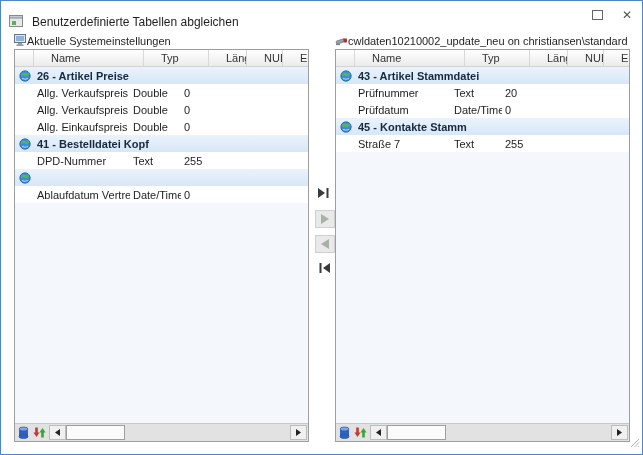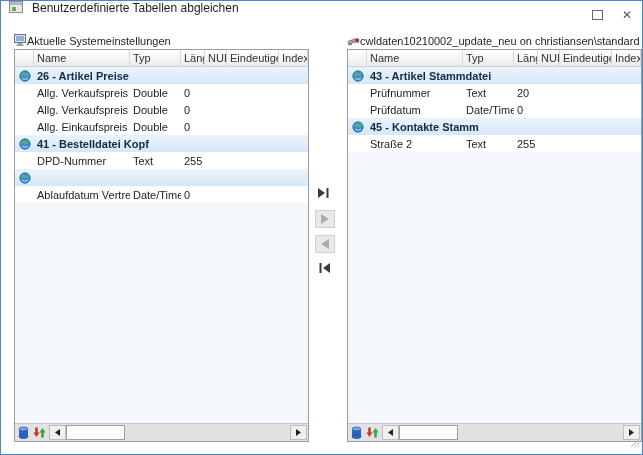--- a/index.html
+++ b/index.html
@@ -1,33 +1,33 @@
 <!DOCTYPE html>
 <html><head>
 <meta charset="utf-8">
 <style>
   html,body{margin:0;padding:0;background:#d8d8d8;font-family:"Liberation Sans",sans-serif;}
   .window{position:relative;width:641px;height:453px;border:1px solid #4a86c8;background:#ffffff;overflow:hidden;}
 
   
-  .titlebar{height:28px;display:flex;align-items:flex-start;padding-left:8px;background:#ffffff;}
+  .titlebar{height:28px;display:flex;align-items:flex-end;padding-left:8px;background:#ffffff;}
   .app-icon{width:16px;height:14px;display:inline-flex;}
   .title{font-size:12px;color:#1f1f1f;margin-left:7px;white-space:nowrap;}
   .tb-buttons{margin-left:auto;display:flex;height:100%;}
   .tb-btn{width:30px;height:100%;display:flex;align-items:center;justify-content:center;color:#555;cursor:default;}
   .max-glyph{width:9px;height:8px;border:1px solid #666;display:inline-block;}
   .close-glyph{font-size:12px;color:#555;line-height:1;}
 
   
   .panel{position:absolute;top:33px;width:295px;height:408px;display:flex;flex-direction:column;}
   .panel-left{left:13px;}
-  .panel-right{left:346px;}
+  .panel-right{left:334px;}
   .panel-label{display:flex;align-items:center;height:14px;font-size:11px;color:#1f1f1f;margin-bottom:1px;white-space:nowrap;overflow:hidden;}
   .grid{flex:1;border:1px solid #9d9d9d;background:#ffffff;display:flex;flex-direction:column;overflow:hidden;}
-  .grid-header{display:grid;grid-template-columns:19px 96px 51px 24px 22px 52px 1fr;height:16px;background:linear-gradient(#ffffff,#ebebeb);border-bottom:1px solid #d2d2d2;flex:0 0 16px;}
+  .grid-header{display:grid;grid-template-columns:19px 96px 51px 24px 22px 52px 1fr;height:16px;background:linear-gradient(#ffffff,#ebebeb);border-bottom:1px solid #d2d2d2;flex:0 0 16px;gap:14px;}
   .hcell{border-right:1px solid #d8d8d8;padding:0 3px;font-size:11px;color:#333;display:flex;align-items:center;white-space:nowrap;overflow:hidden;}
   .rows{flex:1;background:#f4f7fb;overflow:hidden;}
   .grid-row{display:grid;grid-template-columns:19px 96px 51px 24px 22px 52px 1fr;height:17px;align-items:center;font-size:11px;color:#1e1e1e;background:#ffffff;}
   .grid-row.group{grid-template-columns:19px 1fr;background:linear-gradient(#eaf3fc,#d7e7f7);}
   .grid-row.group .gname{font-weight:bold;color:#16293f;font-size:11px;}
   .cell{padding:0 3px;white-space:nowrap;overflow:hidden;}
   .icon-cell{display:flex;justify-content:center;align-items:center;padding:0;}
 
   
   .bottombar{flex:0 0 17px;background:#e2e2e2;border-top:1px solid #c8c8c8;display:flex;align-items:center;padding:0 1px 0 2px;gap:3px;}
@@ -257,21 +257,21 @@
               <svg width="12" height="12" viewBox="0 0 12 12">
                 <circle cx="6" cy="6" r="5.2" fill="#3b8ede" stroke="#1f5f9e" stroke-width="0.8"></circle>
                 <path d="M2,4 q2,-2 4,-1 q2,1 4,-0.5 l0,2 q-2,2 -4,1.2 q-2,-0.8 -4,0.3 z" fill="#58b45c"></path>
                 <path d="M3,8.5 q3,1.5 6,0" stroke="#dce9f5" stroke-width="0.8" fill="none"></path>
               </svg>
             </div>
             <div class="cell gname">45 - Kontakte Stamm</div>
           </div>
           <div class="grid-row field">
             <div class="cell icon-cell"></div>
-            <div class="cell">Straße 2</div>
+            <div class="cell">Straße 7</div>
             <div class="cell">Text</div>
             <div class="cell">255</div>
             <div class="cell"></div>
             <div class="cell"></div>
             <div class="cell"></div>
           </div>
         </div>
       <div class="bottombar">
         <span class="bb-icon">
           <svg width="13" height="13" viewBox="0 0 13 13">

